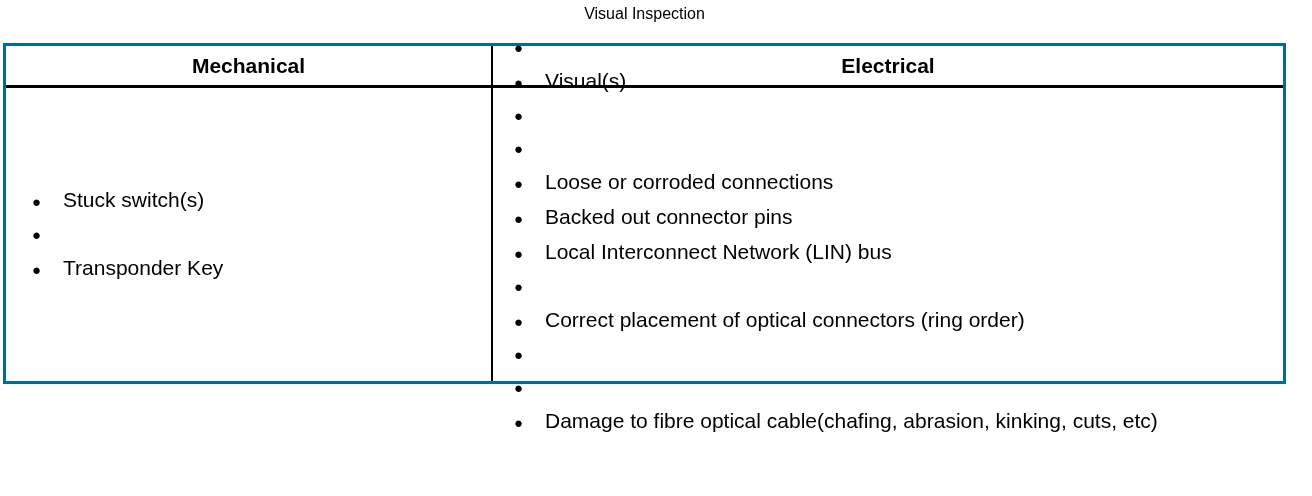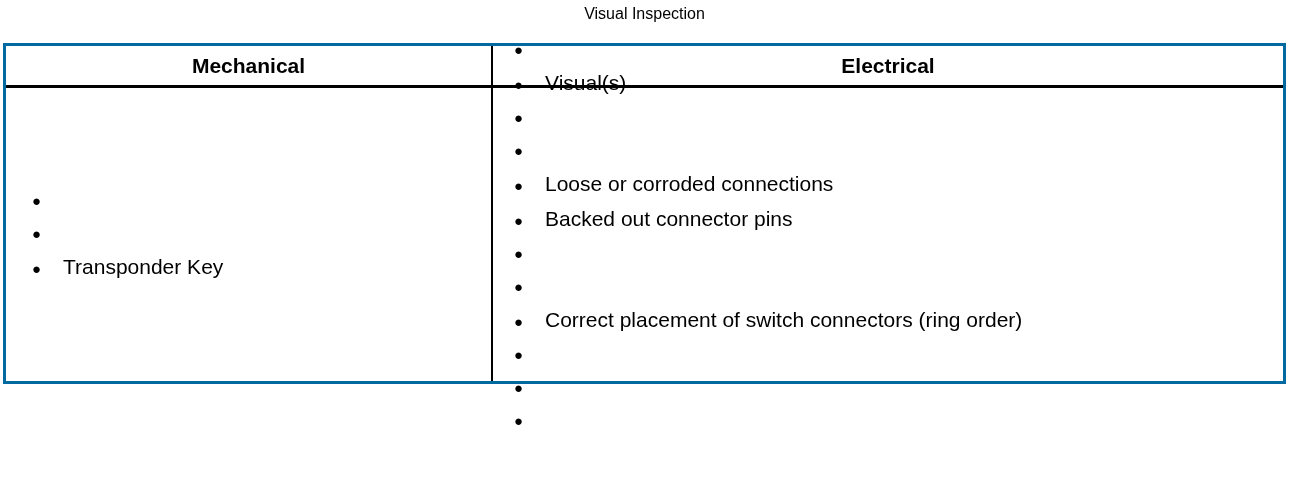--- a/index.html
+++ b/index.html
@@ -96,20 +96,21 @@
 <div class="insp-table">
   <div class="header-row">
     <div class="mech-col header-cell">Mechanical</div>
     <div class="elec-col header-cell">Electrical</div>
   </div>
   <div class="body-row">
     <div class="mech-col body-cell">
       <ul class="bullet-list">
         <li>
             <span class="bullet">●</span>
+            <span>Stuck switch(s)</span>
           </li>
         <li>
             <span class="bullet">●</span>
           </li>
         <li>
             <span class="bullet">●</span>
             <span>Transponder Key</span>
           </li>
       </ul>
     </div>
@@ -131,33 +132,35 @@
         <li>
             <span class="bullet">●</span>
             <span>Loose or corroded connections</span>
           </li>
         <li>
             <span class="bullet">●</span>
             <span>Backed out connector pins</span>
           </li>
         <li>
             <span class="bullet">●</span>
+            <span>Local Interconnect Network (LIN) bus</span>
           </li>
         <li>
             <span class="bullet">●</span>
           </li>
         <li>
             <span class="bullet">●</span>
-            <span>Correct placement of switch connectors (ring order)</span>
+            <span>Correct placement of optical connectors (ring order)</span>
           </li>
         <li>
             <span class="bullet">●</span>
           </li>
         <li>
             <span class="bullet">●</span>
           </li>
         <li>
             <span class="bullet">●</span>
+            <span>Damage to fibre optical cable(chafing, abrasion, kinking, cuts, etc)</span>
           </li>
       </ul>
     </div>
   </div>
 </div>
 
 </body></html>

